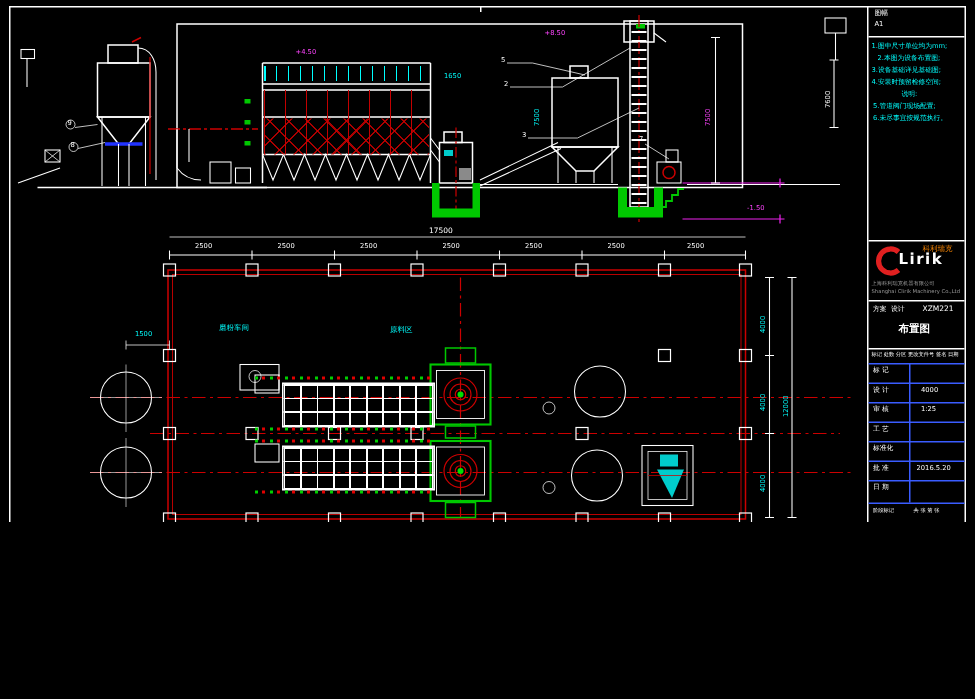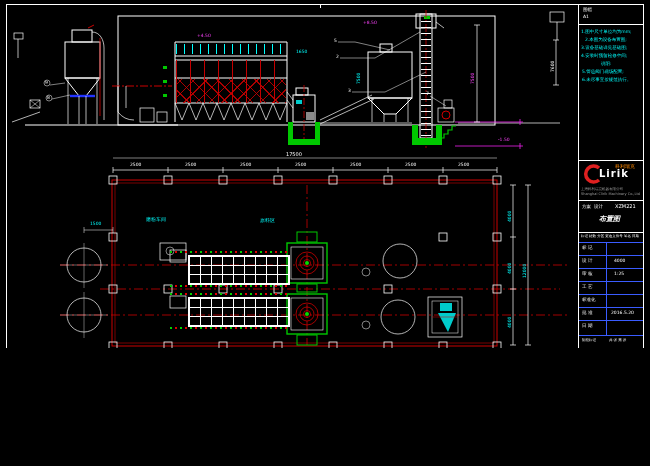--- a/index.html
+++ b/index.html
@@ -472,21 +472,21 @@
       </svg>
       <span class="t or" style="left:36px;top:160px;font-size:5px;">科利瑞克</span>
       <span class="t" style="left:20px;top:165px;font-size:10px;font-weight:bold;letter-spacing:1px;">Lirik</span>
       <span class="t f3 gy" style="left:2px;top:184px;">上海科利瑞克机器有限公司</span>
       <span class="t f3 gy" style="left:2px;top:189px;">Shanghai Clirik Machinery Co.,Ltd</span>
     </div>
 
     <span class="t f4" style="left:3px;top:201px;">方案</span>
     <span class="t f4" style="left:15px;top:201px;">设计</span>
     <span class="t f5" style="left:36px;top:200px;">XZM221</span>
-    <span class="t f7" style="left:20px;top:212px;font-weight:bold;font-style:italic;">布置图</span>
+    <span class="t f7" style="left:20px;top:212px;font-weight:bold;">布置图</span>
     <div class="wline" style="left:0;top:228px;width:64px;height:1px;"></div>
 
     <div>
       <span class="t f3" style="left:2px;top:231px;">标记 处数 分区 更改文件号 签名 日期</span>
       <div class="tb-line" style="left:0;top:238px;width:64px;"></div>
       <div class="tb-vline" style="left:27px;top:238px;height:93px;"></div>
       <span class="t f4" style="left:3px;top:242px;">标 记</span>
       <div class="tb-line" style="left:0;top:251px;width:64px;"></div>
       <span class="t f4" style="left:3px;top:255px;">设 计</span>
       <span class="t f4" style="left:35px;top:255px;">4000</span>

